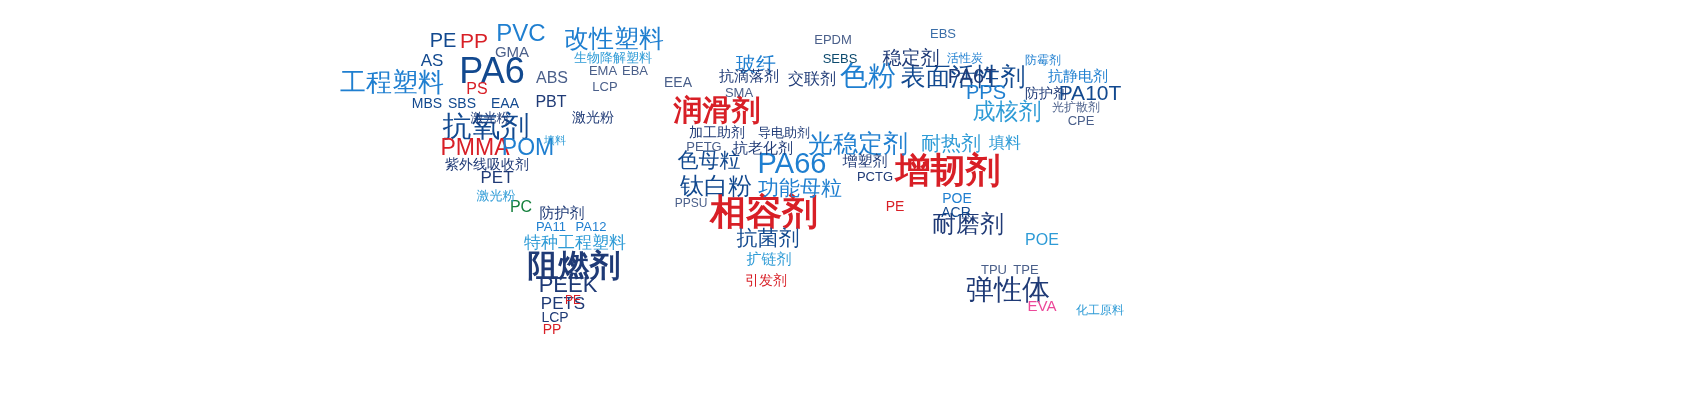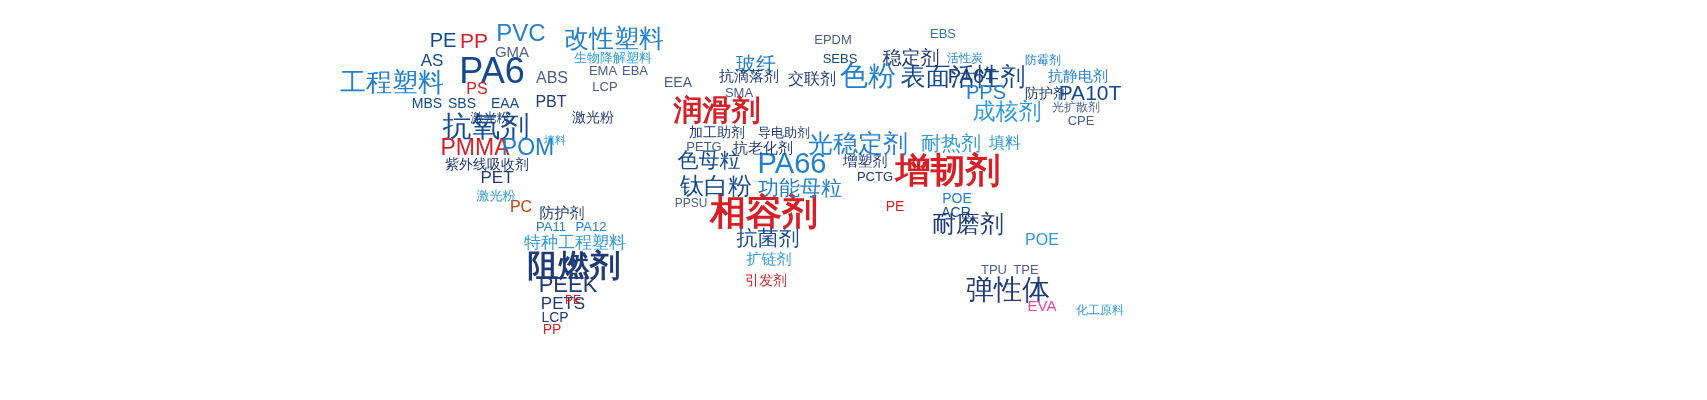--- a/index.html
+++ b/index.html
@@ -90,21 +90,21 @@
     <span class="word" style="left: 875px; top: 176px; font-size: 13px; color: rgb(31, 58, 118);">PCTG</span>
     <span class="word" style="left: 691px; top: 203px; font-size: 12px; color: rgb(74, 95, 138);">PPSU</span>
     <span class="word" style="left: 957px; top: 198px; font-size: 14px; color: rgb(31, 127, 208);">POE</span>
     <span class="word" style="left: 956px; top: 212px; font-size: 14px; color: rgb(18, 73, 143);">ACR</span>
     <span class="word" style="left: 1042px; top: 240px; font-size: 16px; color: rgb(46, 155, 214);">POE</span>
     <span class="word" style="left: 895px; top: 206px; font-size: 14px; color: rgb(216, 31, 38);">PE</span>
     <span class="word" style="left: 573px; top: 300px; font-size: 12px; color: rgb(216, 31, 38);">PE</span>
     <span class="word" style="left: 552px; top: 329px; font-size: 14px; color: rgb(216, 31, 38);">PP</span>
     <span class="word" style="left: 555px; top: 317px; font-size: 14px; color: rgb(31, 58, 118);">LCP</span>
     <span class="word" style="left: 497px; top: 177px; font-size: 17px; color: rgb(31, 58, 118);">PET</span>
-    <span class="word" style="left: 521px; top: 207px; font-size: 16px; color: #c2410c;">PC</span>
+    <span class="word" style="left: 521px; top: 207px; font-size: 16px; color: #15803d;">PC</span>
     <span class="word" style="left: 551px; top: 226px; font-size: 13px; color: rgb(31, 127, 208);">PA11</span>
     <span class="word" style="left: 591px; top: 226px; font-size: 13px; color: rgb(31, 127, 208);">PA12</span>
     <span class="word" style="left: 1081px; top: 120px; font-size: 13px; color: rgb(74, 95, 138);">CPE</span>
     <span class="word" style="left: 994px; top: 269px; font-size: 13px; color: rgb(74, 95, 138);">TPU</span>
     <span class="word" style="left: 1026px; top: 269px; font-size: 13px; color: rgb(74, 95, 138);">TPE</span>
     <span class="word" style="left: 1042px; top: 305px; font-size: 15px; color: #ec4899; text-align: center;">EVA</span>
     <span class="word cjk" style="left: 756px; top: 40px; font-size: 20px; color: rgb(31, 127, 208); margin-top: 24px;">玻纤</span>
     <span class="word cjk" style="left: 911px; top: 57px; font-size: 19px; color: rgb(31, 58, 118);">稳定剂</span>
     <span class="word cjk" style="left: 812px; top: 79px; font-size: 16px; color: rgb(31, 58, 118);">交联剂</span>
     <span class="word cjk" style="left: 749px; top: 76px; font-size: 15px; color: rgb(31, 58, 118);">抗滴落剂</span>

